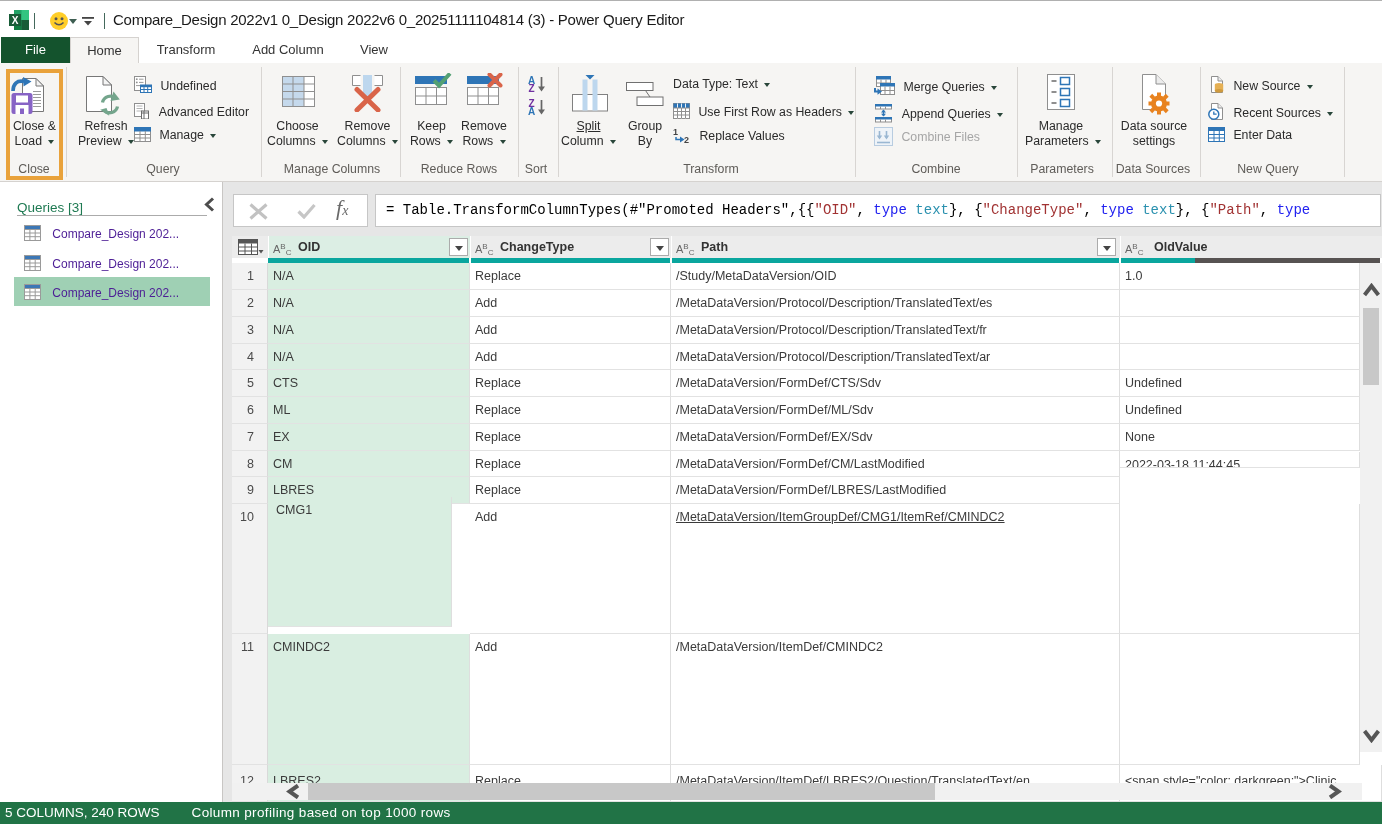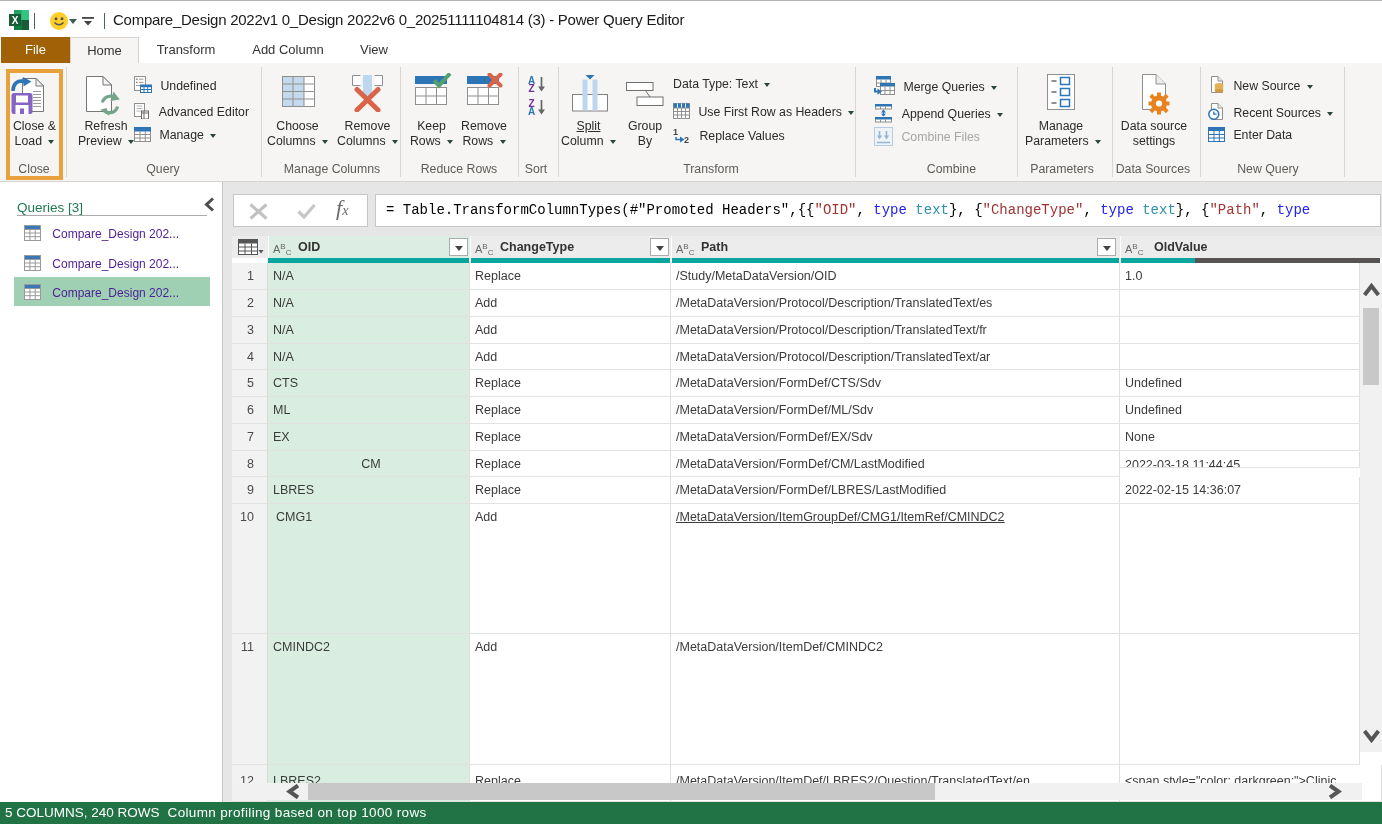--- a/index.html
+++ b/index.html
@@ -6,21 +6,21 @@
   html,body { width:1382px; height:824px; overflow:hidden; }
   body { font-family:"Liberation Sans", sans-serif; background:#e6e6e6; position:relative; }
   .abs { position:absolute; }
   
   #titlebar { left:0; top:0; width:1382px; height:37px; background:#fff; border-top:1px solid #b0b0b0; }
   .tsep { position:absolute; width:1px; background:#44695c; top:12px; height:16px; }
   #title-text { position:absolute; left:113px; top:10px; font-size:15px; letter-spacing:-0.25px; color:#1a1a1a; white-space:nowrap; }
   
   #tabbar { left:0; top:37px; width:1382px; height:26px; background:#fff; }
   .tab { position:absolute; top:0; height:26px; line-height:26px; text-align:center; font-size:13px; color:#333; }
-  #tab-file { left:1px; width:69px; background:#a16207; color:#fff; }
+  #tab-file { left:1px; width:69px; background:#14532d; color:#fff; }
   #tab-home { left:70px; width:69px; background:#f6f5f3; border:1px solid #d5d2cf; border-bottom:none; }
   
   #ribbon { left:0; top:63px; width:1382px; height:119px; background:#f6f5f3; border-bottom:1px solid #d5d2cf; }
   .rsep { position:absolute; top:4px; height:110px; width:1px; background:#d8d5d2; }
   .glabel { position:absolute; top:98px; height:16px; line-height:16px; font-size:12.3px; color:#5f5c58; text-align:center; white-space:nowrap; }
   .bigbtn { position:absolute; text-align:center; font-size:12.3px; color:#2b2b2b; }
   .caret { display:inline-block; width:0; height:0; border-left:3.5px solid transparent; border-right:3.5px solid transparent; border-top:4px solid #29463a; vertical-align:middle; margin-left:3px; }
   .rowitem { position:absolute; height:16px; line-height:16px; font-size:12.3px; color:#2b2b2b; white-space:nowrap; }
   .rowitem svg, .rowitem .ricon { vertical-align:-3px; margin-right:5px; }
   #orange-box { position:absolute; left:6px; top:69px; width:57px; height:111px; border:4px solid #e9a23b; }
@@ -101,21 +101,21 @@
   <div class="rsep" style="left:1112px"></div>
   <div class="rsep" style="left:1200px"></div>
   <div class="rsep" style="left:1344px"></div>
 
   <div class="glabel" style="left:8px;width:52px;">Close</div>
   <div class="glabel" style="left:123px;width:80px;">Query</div>
   <div class="glabel" style="left:282px;width:100px;">Manage Columns</div>
   <div class="glabel" style="left:414px;width:90px;">Reduce Rows</div>
   <div class="glabel" style="left:506px;width:60px;">Sort</div>
   <div class="glabel" style="left:671px;width:80px;">Transform</div>
-  <div class="glabel" style="left:896px;width:80px;text-align:right;">Combine</div>
+  <div class="glabel" style="left:896px;width:80px;">Combine</div>
   <div class="glabel" style="left:1022px;width:80px;">Parameters</div>
   <div class="glabel" style="left:1108px;width:90px;">Data Sources</div>
   <div class="glabel" style="left:1228px;width:80px;">New Query</div>
 
   <svg class="abs" style="left:11px;top:13px" width="34" height="38" viewBox="0 0 34 38">
     <path d="M11.5 2.5 H25 L32.5 10 V35.5 H11.5 Z" fill="#fff" stroke="#777"></path>
     <path d="M25 2.5 V10 H32.5 Z" fill="#f4f4f4" stroke="#777"></path>
     <path d="M22 15.5 H30 M22 18.5 H30 M22 21.5 H30 M22 24.5 H30 M22 27.5 H30 M22 30.5 H30" stroke="#9a9a9a"></path>
     <path d="M2 15 C2 8,6 4,13 5.5" stroke="#2e75b6" stroke-width="3.6" fill="none"></path>
     <path d="M12 1 L20.5 5.5 L12.5 10.5 Z" fill="#2e75b6"></path>
@@ -456,31 +456,30 @@
 <div class="cell greencell" style="left:36px;top:161px;width:202px;height:27px;">ML</div>
 <div class="cell" style="left:238px;top:161px;width:201px;height:27px;">Replace</div>
 <div class="cell" style="left:439px;top:161px;width:449px;height:27px;">/MetaDataVersion/FormDef/ML/Sdv</div>
 <div class="cell" style="left:888px;top:161px;width:240px;height:27px;">Undefined</div>
 <div class="numcell" style="left:0;top:188px;width:36px;height:26.5px;padding-right:13px;">7</div>
 <div class="cell greencell" style="left:36px;top:188px;width:202px;height:26.5px;">EX</div>
 <div class="cell" style="left:238px;top:188px;width:201px;height:26.5px;">Replace</div>
 <div class="cell" style="left:888px;top:188px;width:240px;height:26.5px;">None</div>
 <div class="cell" style="left:439px;top:188px;width:449px;height:26.5px;">/MetaDataVersion/FormDef/EX/Sdv</div>
 <div class="numcell" style="left:0;top:214.5px;width:36px;height:26.5px;padding-right:13px;">8</div>
-<div class="cell greencell" style="left:36px;top:214.5px;width:202px;height:26.5px;text-align:center;">CM</div>
+<div class="cell greencell" style="left:36px;top:214.5px;width:202px;height:26.5px;">CM</div>
 <div class="cell" style="left:238px;top:214.5px;width:201px;height:26.5px;">Replace</div>
 <div class="cell" style="left:439px;top:214.5px;width:449px;height:26.5px;">/MetaDataVersion/FormDef/CM/LastModified</div>
 <div class="cell" style="left:888px;top:216px;width:240px;height:16px;">2022-03-18 11:44:45</div>
 <div class="numcell" style="left:0;top:241px;width:36px;height:27px;padding-right:13px;">9</div>
 <div class="cell greencell" style="left:36px;top:241px;width:202px;height:27px;">LBRES</div>
 <div class="cell" style="left:238px;top:241px;width:201px;height:27px;">Replace</div>
 <div class="cell" style="left:439px;top:241px;width:449px;height:27px;">/MetaDataVersion/FormDef/LBRES/LastModified</div>
-<div class="cell" style="left:888px;top:241px;width:240px;height:27px;">2022-02-15 14:36:07</div>
 <div class="numcell" style="left:0;top:268px;width:36px;height:130px;padding-right:13px;">10</div>
-<div class="cell greencell" style="left:36px;top:268px;width:202px;height:130px;padding-left:8px;">CMG1</div>
+<div class="cell greencell" style="left:36px;top:261px;width:184px;height:130px;padding-left:8px;">CMG1</div>
 <div class="cell" style="left:238px;top:268px;width:201px;height:130px;">Add</div>
 <div class="cell" style="left:439px;top:268px;width:449px;height:130px;text-decoration:underline;">/MetaDataVersion/ItemGroupDef/CMG1/ItemRef/CMINDC2</div>
 <div class="cell" style="left:888px;top:268px;width:240px;height:130px;"></div>
 <div class="numcell" style="left:0;top:398px;width:36px;height:131px;padding-right:13px;">11</div>
 <div class="cell greencell" style="left:36px;top:398px;width:202px;height:131px;">CMINDC2</div>
 <div class="cell" style="left:238px;top:398px;width:201px;height:131px;">Add</div>
 <div class="cell" style="left:439px;top:398px;width:449px;height:131px;">/MetaDataVersion/ItemDef/CMINDC2</div>
 <div class="cell" style="left:888px;top:398px;width:240px;height:131px;"></div>
 <div class="numcell" style="left:0;top:529px;width:36px;height:37px;padding-right:13px;line-height:33px;">12</div>
 <div class="cell greencell" style="left:36px;top:529px;width:202px;height:37px;line-height:33px;">LBRES2</div>
@@ -501,13 +500,13 @@
 <div class="abs" id="hscroll">
   <svg class="abs" style="left:54px;top:1px" width="14" height="15" viewBox="0 0 14 15">
       <path d="M12 1.5 L3.5 7.5 L12 13.5" stroke="#555" stroke-width="4" fill="none"></path>
     </svg>
   <div id="hthumb"></div>
   <svg class="abs" style="left:1096px;top:1px" width="14" height="15" viewBox="0 0 14 15">
       <path d="M2 1.5 L10.5 7.5 L2 13.5" stroke="#555" stroke-width="4" fill="none"></path>
     </svg>
 </div>
 
-<div class="abs" id="statusbar"><span style="margin-left:5px">5 COLUMNS, 240 ROWS</span><span style="margin-left:8px;letter-spacing:0.35px;">Column profiling based on top 1000 rows</span></div>
+<div class="abs" id="statusbar"><span style="margin-left:5px">5 COLUMNS, 240 ROWS</span><span style="margin-left:32px;letter-spacing:0.35px;">Column profiling based on top 1000 rows</span></div>
 
 </body></html>

